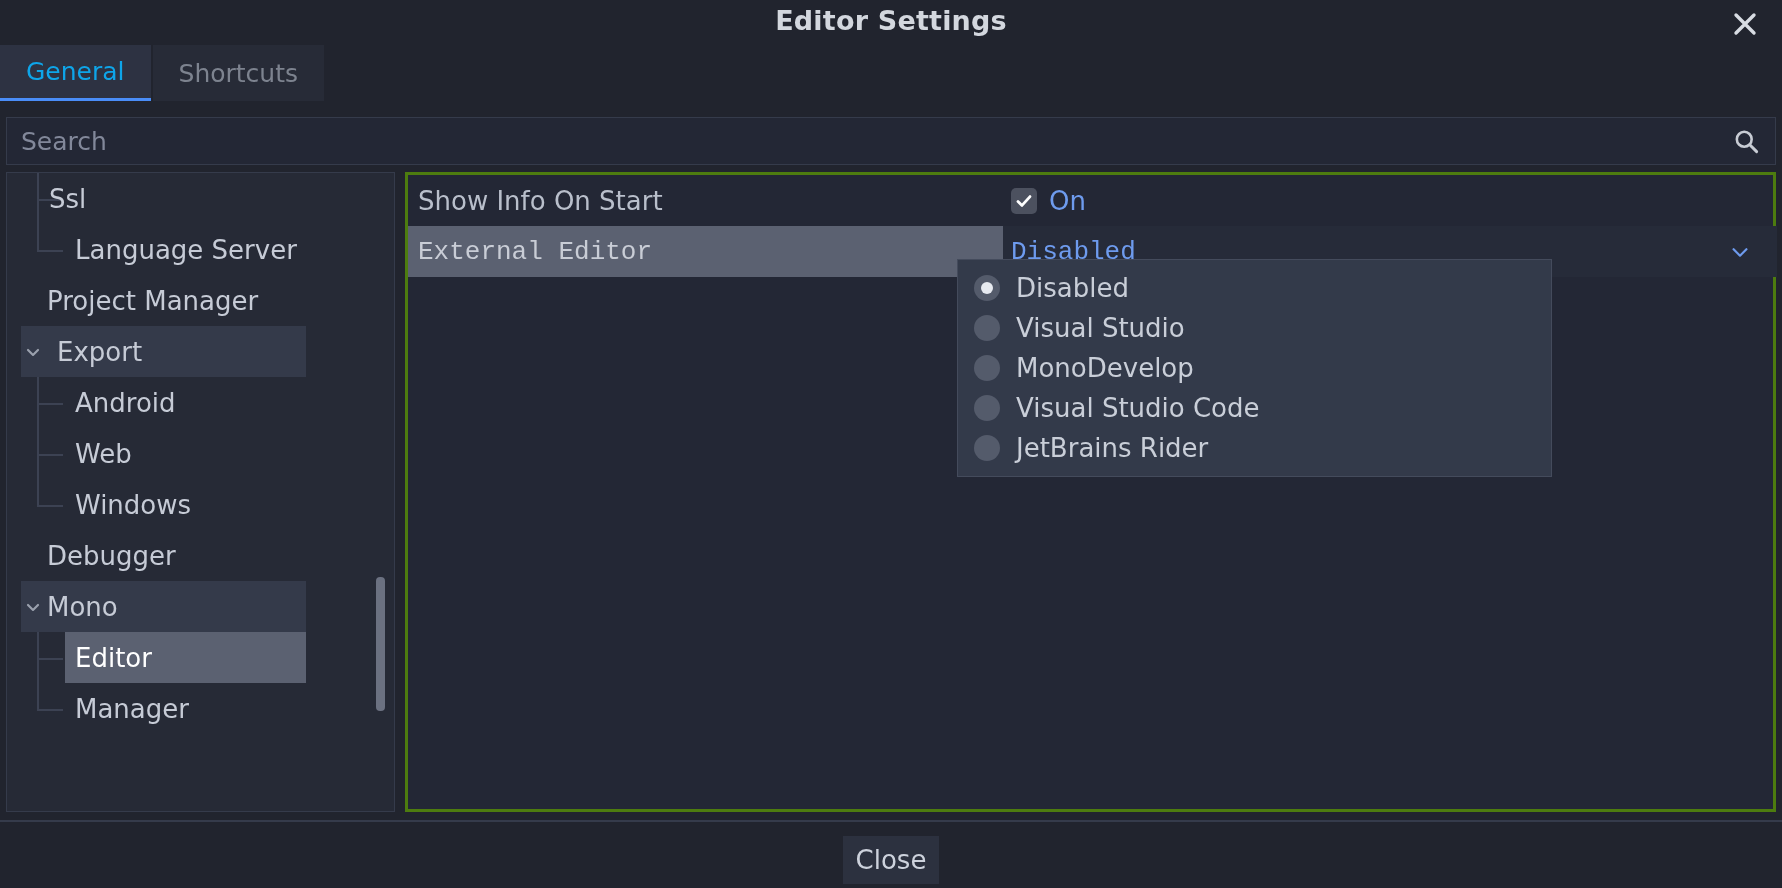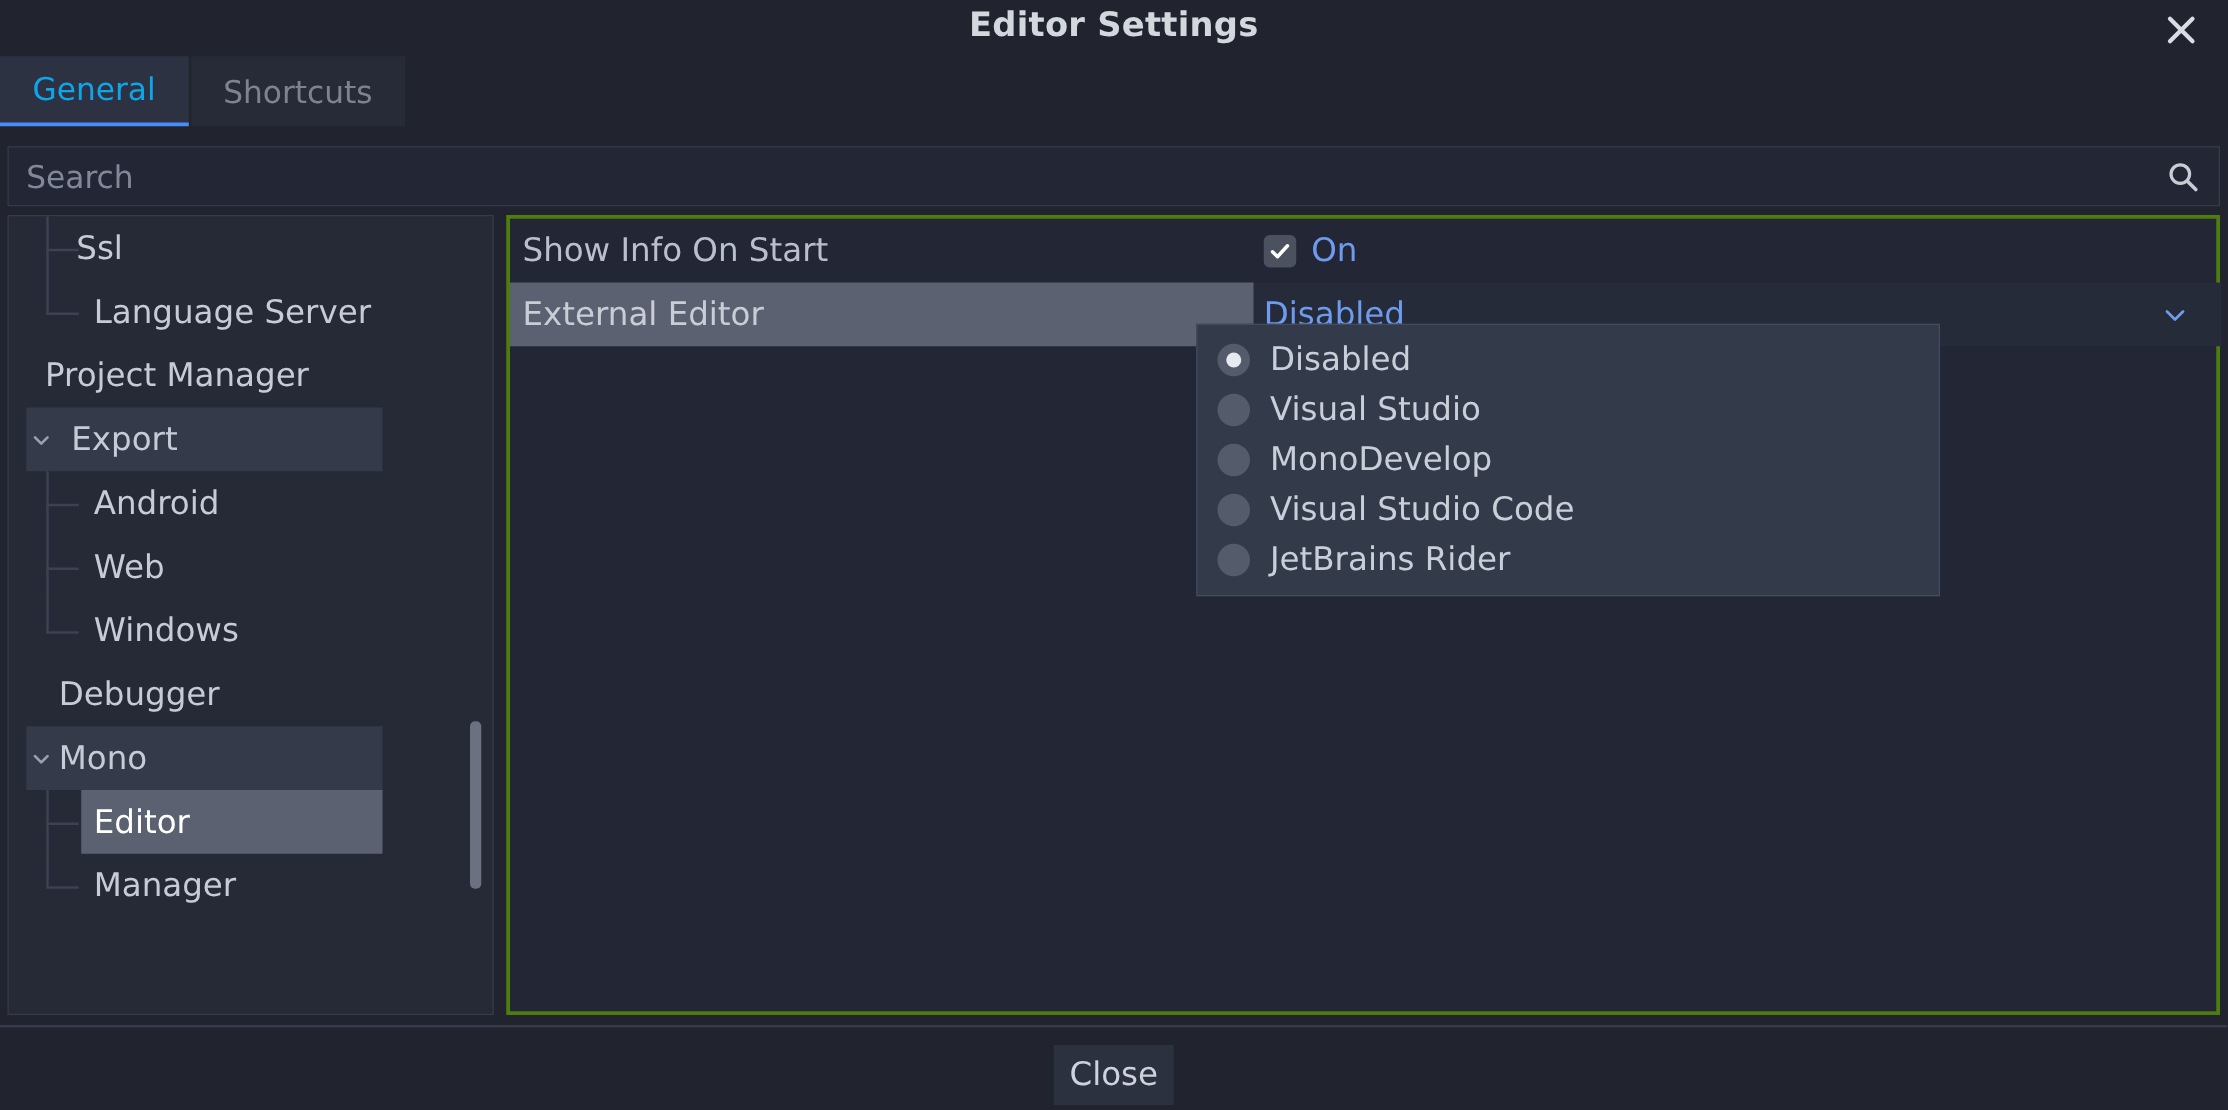--- a/index.html
+++ b/index.html
@@ -339,31 +339,31 @@
 </div>
 
 <div id="content">
 
   <div id="tree-panel">
     <div id="tree-rows">
         <div class="tree-row">
           <div class="rowbg"></div>
           <div class="guide" style="left: 30px; top: 0px; width: 2px; height: 51px;"></div>
           <div class="guide" style="left: 30px; top: 25.5px; width: 26px; height: 2px;"></div>
-          <span class="tree-label" style="margin-left: 54px;">Ssl</span>
+          <span class="tree-label" style="margin-left: 42px;">Ssl</span>
         </div>
         <div class="tree-row">
           <div class="rowbg"></div>
           <div class="guide" style="left: 30px; top: 0px; width: 2px; height: 26.5px;"></div>
           <div class="guide" style="left: 30px; top: 25.5px; width: 26px; height: 2px;"></div>
           <span class="tree-label" style="margin-left: 68px;">Language Server</span>
         </div>
         <div class="tree-row">
           <div class="rowbg"></div>
-          <span class="tree-label" style="margin-left: 29px; text-align: center;">Project Manager</span>
+          <span class="tree-label" style="margin-left: 40px; text-align: center;">Project Manager</span>
         </div>
         <div class="tree-row hl">
           <div class="rowbg"></div>
           <span class="chev">
             <svg width="20" height="20" viewBox="0 0 24 24">
               <path d="M6 9.5 L12 15.5 L18 9.5" fill="none" stroke="#9aa0ad" stroke-width="2.6" stroke-linecap="round" stroke-linejoin="round"></path>
             </svg>
           </span>
           <span class="tree-label" style="margin-left: 12px;">Export</span>
         </div>
@@ -423,21 +423,21 @@
           <span class="checkbox">
             <svg width="18" height="18" viewBox="0 0 18 18">
               <path d="M3 9.4 L7 13.4 L15 4.6" fill="none" stroke="#ffffff" stroke-width="2.8" stroke-linecap="round" stroke-linejoin="round"></path>
             </svg>
           </span>
           <span class="check-label">On</span>
         </div>
       </div>
     </div>
 
-    <div class="prop-row selected" style="top:51px;">
+    <div class="prop-row selected" style="top:51px;font-family:Liberation Mono, monospace;">
       <div class="prop-name">External Editor</div>
       <div class="prop-value">
         <div class="option-btn">
           <span class="option-text">Disabled</span>
           <span class="option-arrow">
             <svg width="22" height="22" viewBox="0 0 24 24">
               <path d="M5 9 L12 16 L19 9" fill="none" stroke="#6e9bee" stroke-width="2.4" stroke-linecap="round" stroke-linejoin="round"></path>
             </svg>
           </span>
         </div>

